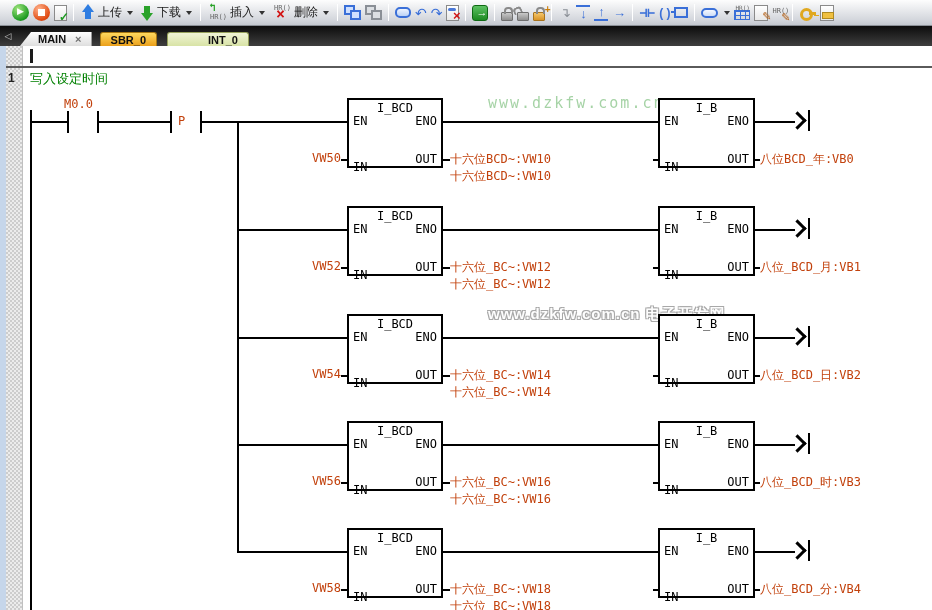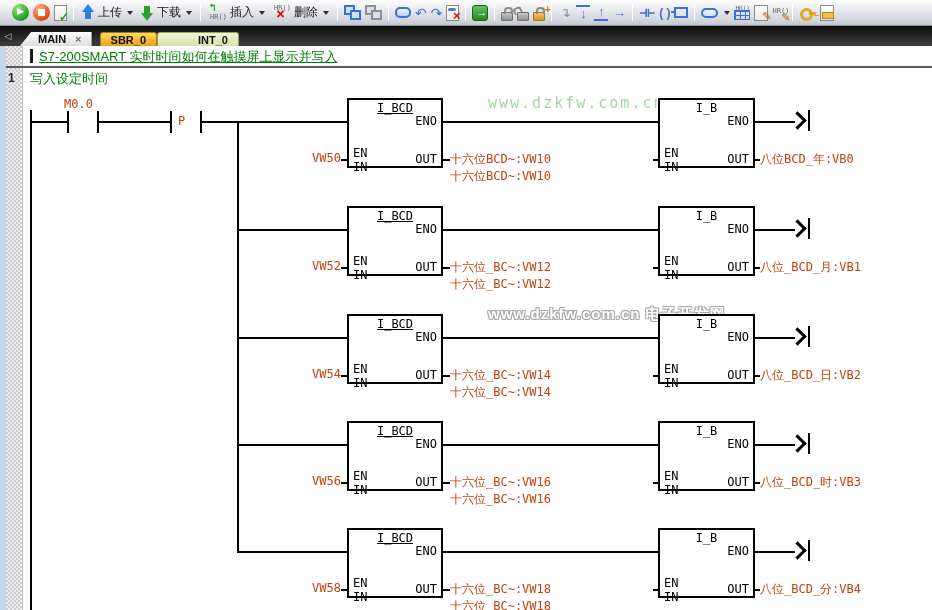--- a/index.html
+++ b/index.html
@@ -88,21 +88,21 @@
 
   
   .tabbar { position:absolute; left:0; top:26px; width:932px; height:20px;
     background:linear-gradient(#0c0c0c,#3e3e3e); display:flex; align-items:flex-end; }
   .tab-scroll { width:16px; height:20px; display:flex; align-items:center; justify-content:center; color:#c8c8c8; }
   .tab-scroll::before { content:"\25C1"; font-size:9px; }
   .tab { height:14px; display:flex; align-items:center; font-size:11px; font-weight:bold; color:#111; padding:0 10px; flex:none; }
   .tab-main { background:linear-gradient(#ffffff,#dedede); clip-path:polygon(11px 0,100% 0,100% 100%,0 100%); padding-left:18px; margin-left:4px; }
   .tab-close { margin-left:9px; color:#707070; font-weight:bold; font-size:11px; }
   .tab-sbr { background:linear-gradient(#ffd95e,#eb9f1a); border:1px solid #a87812; border-bottom:none; border-radius:3px 3px 0 0; margin-left:8px; }
-  .tab-int { background:linear-gradient(#f0f4d6,#d8e3a6); border:1px solid #97a25c; border-bottom:none; border-radius:3px 3px 0 0; margin-left:0;padding-left:40px; }
+  .tab-int { background:linear-gradient(#f0f4d6,#d8e3a6); border:1px solid #97a25c; border-bottom:none; border-radius:3px 3px 0 0; margin-left:10px;padding-left:40px; }
 
   
   .editor { position:absolute; left:0; top:46px; width:932px; height:564px; background:#fff; }
   .left-strip { position:absolute; left:0; top:0; width:6px; height:100%; background:#c6d6ea; }
   .gutter { position:absolute; left:6px; top:0; width:17px; height:100%;
     background-color:#e8e8e8;
     background-image:linear-gradient(45deg,#cdcdcd 25%,transparent 25%,transparent 75%,#cdcdcd 75%),
                      linear-gradient(45deg,#cdcdcd 25%,#ececec 25%,#ececec 75%,#cdcdcd 75%);
     background-size:4px 4px; background-position:0 0,2px 2px; border-right:1px solid #c0c0c0; }
 
@@ -120,25 +120,25 @@
   .wm-top { left:488px; top:94px; font-family:"DejaVu Sans Mono",monospace; font-size:15px; color:#a6d3a6; letter-spacing:2px; white-space:nowrap; }
   .wm-mid { left:488px; top:305px; font-size:15px; font-weight:bold; color:#fdfdfd; letter-spacing:1px; white-space:nowrap;
     text-shadow:-1px -1px 0 #a8a8a8, 1px -1px 0 #a8a8a8, -1px 1px 0 #a8a8a8, 1px 1px 0 #a8a8a8; }
 
   .wire { position:absolute; background:#000; height:2px; }
   .vwire { position:absolute; background:#000; width:2px; }
   .cbar { position:absolute; width:2px; height:22px; background:#000; top:111px; }
 
   .rung { position:absolute; left:0; width:932px; height:72px; }
   .fb { position:absolute; top:0; height:70px; background:#fff; border:2px solid #000; }
-  .fb-1 { left:347px; width:96px;text-decoration:underline; }
+  .fb-1 { left:347px; width:96px; }
   .fb-2 { left:658px; width:97px; }
   .fb-title { text-align:center; margin-top:1px; font-family:"DejaVu Sans Mono",monospace; font-size:12px; }
   .pin { position:absolute; font-family:"DejaVu Sans Mono",monospace; font-size:12px; }
-  .pin-en  { left:4px; top:14px;margin-top:32px; } .pin-eno { right:4px; top:14px; }
+  .pin-en  { left:4px; top:14px; } .pin-eno { right:4px; top:14px; }
   .pin-in  { left:4px; top:60px; } .pin-out { right:4px; top:52px; }
   .tick { position:absolute; top:61px; height:2px; background:#000; }
   .t-in1 { left:341px; width:6px; } .t-out1 { left:443px; width:7px; }
   .t-in2 { left:653px; width:5px; } .t-res  { left:755px; width:5px; }
   .in-opr { left:245px; top:53px; width:96px; text-align:right; }
   .mid-labels { position:absolute; left:450px; top:53px; width:203px; display:flex; justify-content:space-between;flex-direction:column; }
   .eno-wire { left:443px; top:23px; width:215px; }
   .out-wire { left:755px; top:23px; width:40px; }
   .chev { position:absolute; left:791px; top:16px; width:13px; height:13px; border-top:3px solid #000; border-right:3px solid #000; transform:rotate(45deg); }
   .endbar { position:absolute; left:808px; top:12px; width:2px; height:21px; background:#000; }
@@ -224,21 +224,20 @@
   </div>
 
   <div class="editor">
     <div class="left-strip"></div>
     <div class="gutter"></div>
   </div>
 
   <div class="overlay">
 
     <div class="abs doc-bar"></div>
-    <div class="abs doc-title green">S7-200SMART 实时时间如何在触摸屏上显示并写入</div>
     <div class="abs hsep"></div>
     <div class="abs net-num">1</div>
     <div class="abs net-title green">写入设定时间</div>
 
     <div class="abs wm-top">www.dzkfw.com.cn</div>
     <div class="abs wm-mid">www.dzkfw.com.cn 电子开发网</div>
 
     <div class="vwire" style="left:30px; top:110px; height:500px;"></div>
     <div class="wire" style="left:30px; top:121px; width:37px;"></div>
     <div class="cbar" style="left:67px;"></div>

